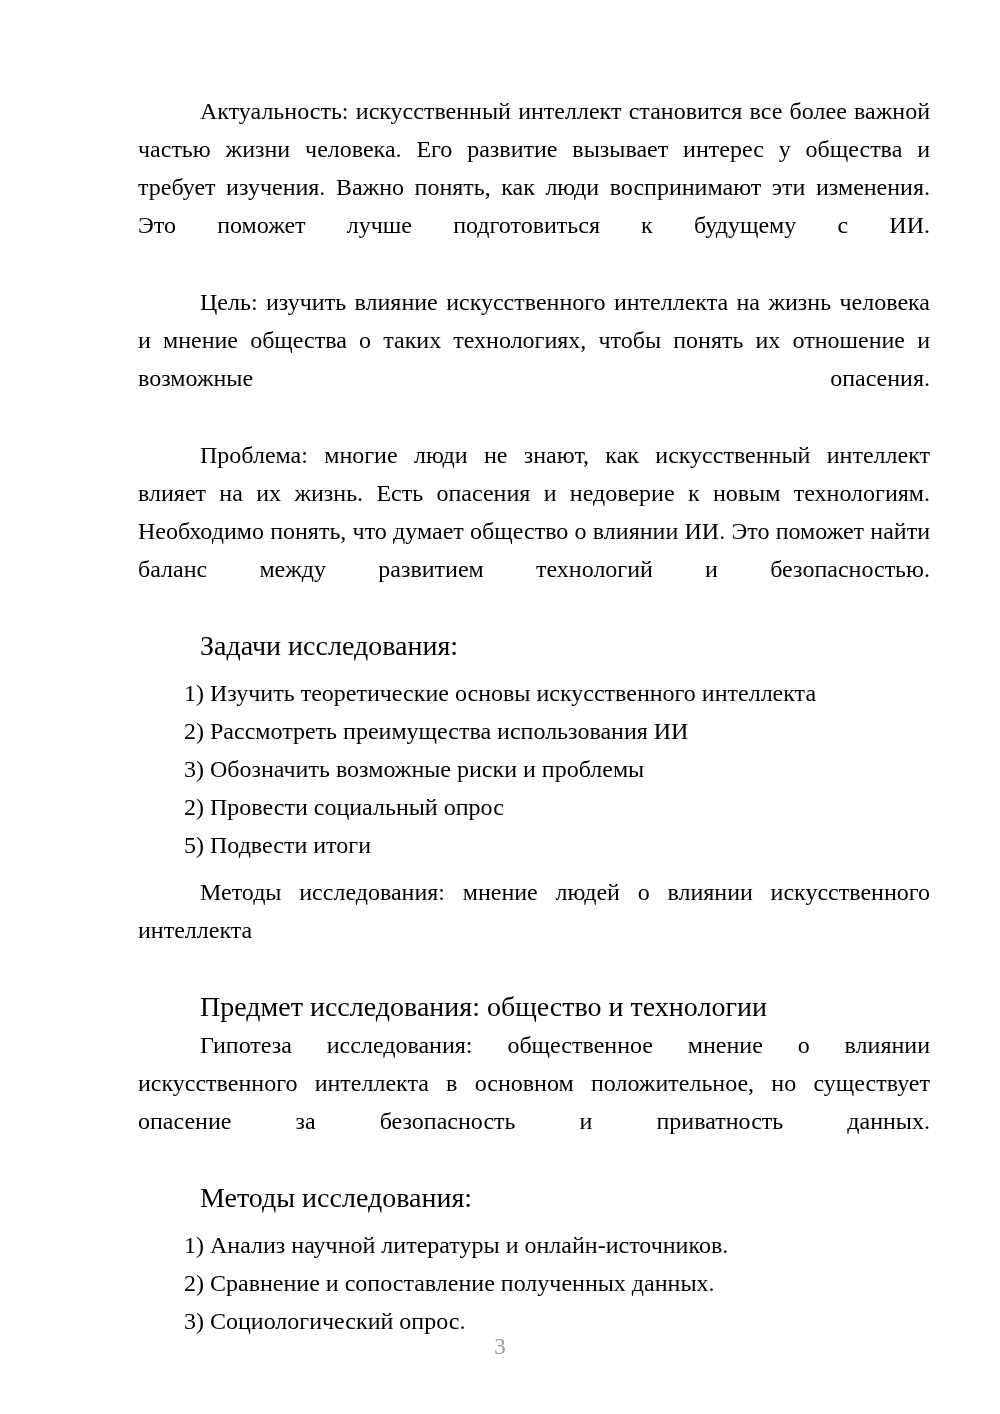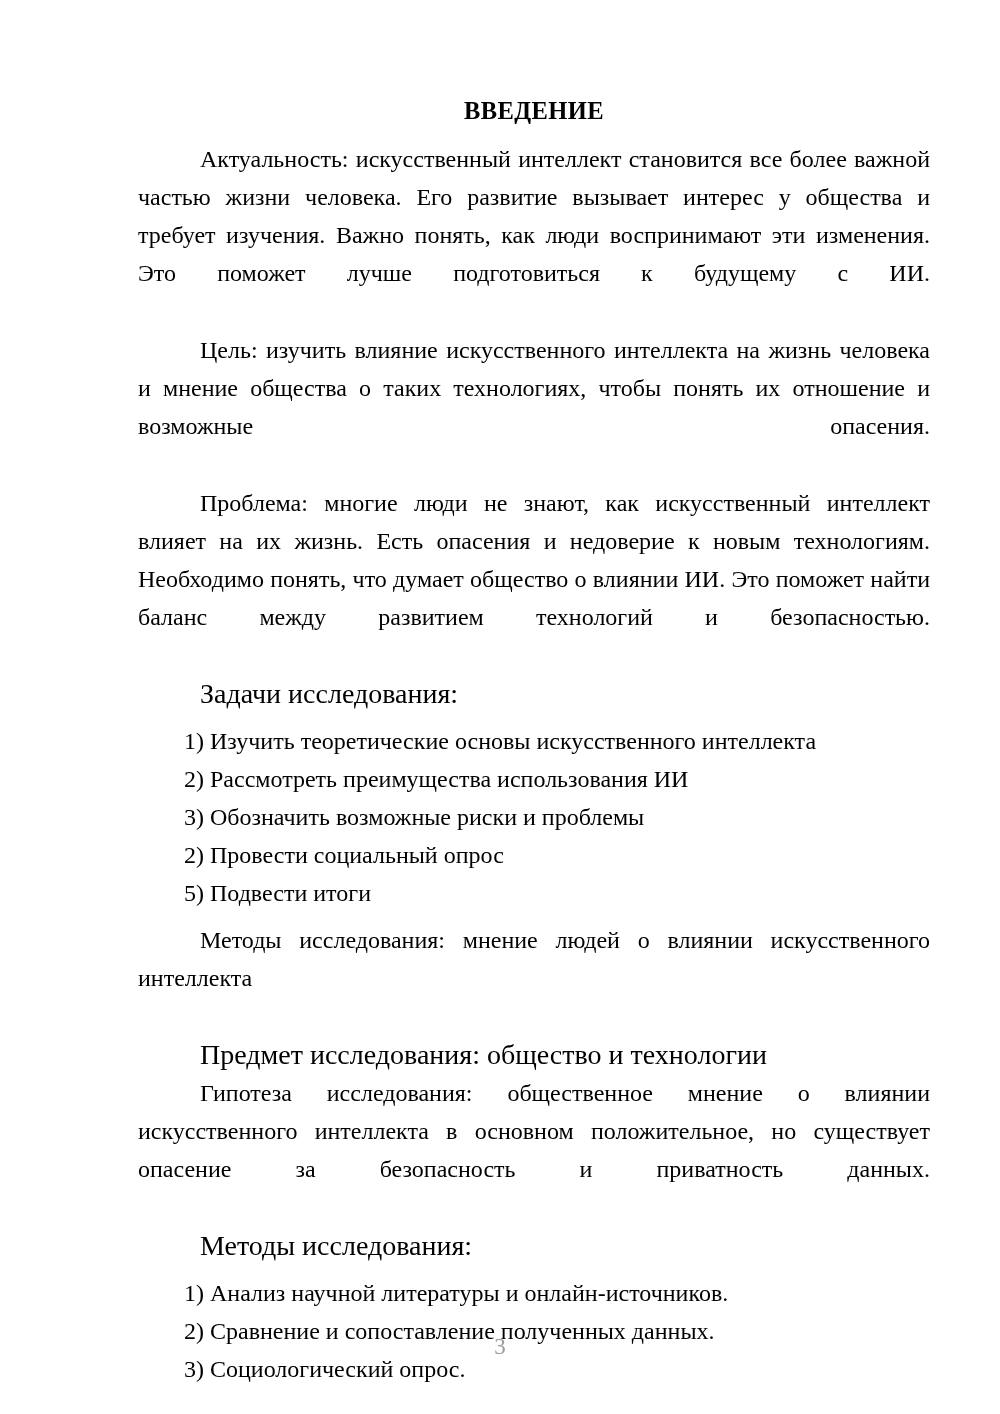--- a/index.html
+++ b/index.html
@@ -87,21 +87,20 @@
     color: #9b9b9b;
   }
 </style>
 </head>
 <body>
 
 <div class="page">
 
   <div class="content">
 
-    <h1 class="doc-title">ВВЕДЕНИЕ</h1>
 
     <p class="para">Актуальность: искусственный интеллект становится все более важной частью жизни человека. Его развитие вызывает интерес у общества и требует изучения. Важно понять, как люди воспринимают эти изменения. Это поможет лучше подготовиться к будущему с ИИ.</p>
 
     <p class="para">Цель: изучить влияние искусственного интеллекта на жизнь человека и мнение общества о таких технологиях, чтобы понять их отношение и возможные опасения.</p>
 
     <p class="para">Проблема: многие люди не знают, как искусственный интеллект влияет на их жизнь. Есть опасения и недоверие к новым технологиям. Необходимо понять, что думает общество о влиянии ИИ. Это поможет найти баланс между развитием технологий и безопасностью.</p>
 
     <p class="sub-head">Задачи исследования:</p>
 
     <ul class="list">

